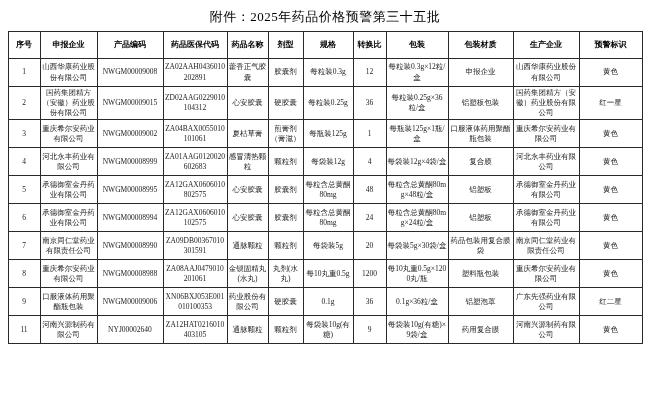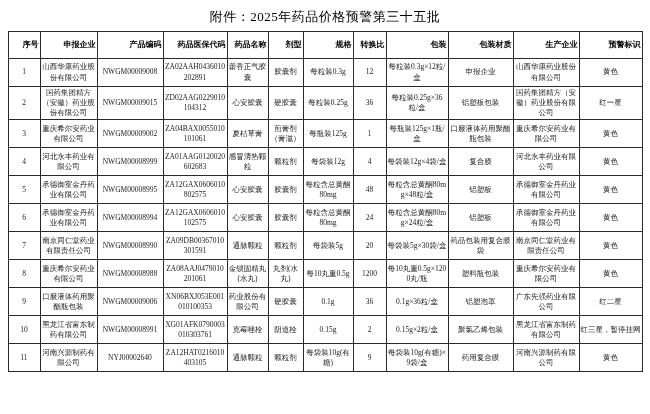--- a/index.html
+++ b/index.html
@@ -36,21 +36,20 @@
     word-break: break-all;
     overflow: hidden;
     color: #222;
   }
   .warning-table th {
     font-weight: bold;
     font-size: 8px;
     height: 27px;
     color: #000;
     background: #fff;
-    text-align: right;
   }
   .warning-table td { height: 28px; }
 </style>
 </head>
 <body>
 
 <div class="doc-title">附件：2025年药品价格预警第三十五批</div>
 
 <table class="warning-table">
   <colgroup>
@@ -204,34 +203,20 @@
         <td>药业股份有限公司</td>
         <td>硬胶囊</td>
         <td>0.1g</td>
         <td>36</td>
         <td>0.1g×36粒/盒</td>
         <td>铝塑泡罩</td>
         <td>广东先强药业有限公司</td>
         <td>红二星</td>
       </tr>
       <tr>
-        <td>10</td>
-        <td>黑龙江省富东制药有限公司</td>
-        <td>NWGM00008991</td>
-        <td>XG01AFK0790003010303761</td>
-        <td>克霉唑栓</td>
-        <td>阴道栓</td>
-        <td>0.15g</td>
-        <td>2</td>
-        <td>0.15g×2粒/盒</td>
-        <td>聚氯乙烯包装</td>
-        <td>黑龙江省富东制药有限公司</td>
-        <td>红三星，暂停挂网</td>
-      </tr>
-      <tr>
         <td>11</td>
         <td>河南兴源制药有限公司</td>
         <td>NYJ00002640</td>
         <td>ZA12HAT0216010403105</td>
         <td>通脉颗粒</td>
         <td>颗粒剂</td>
         <td>每袋装10g(有糖)</td>
         <td>9</td>
         <td>每袋装10g(有糖)×9袋/盒</td>
         <td>药用复合膜</td>

